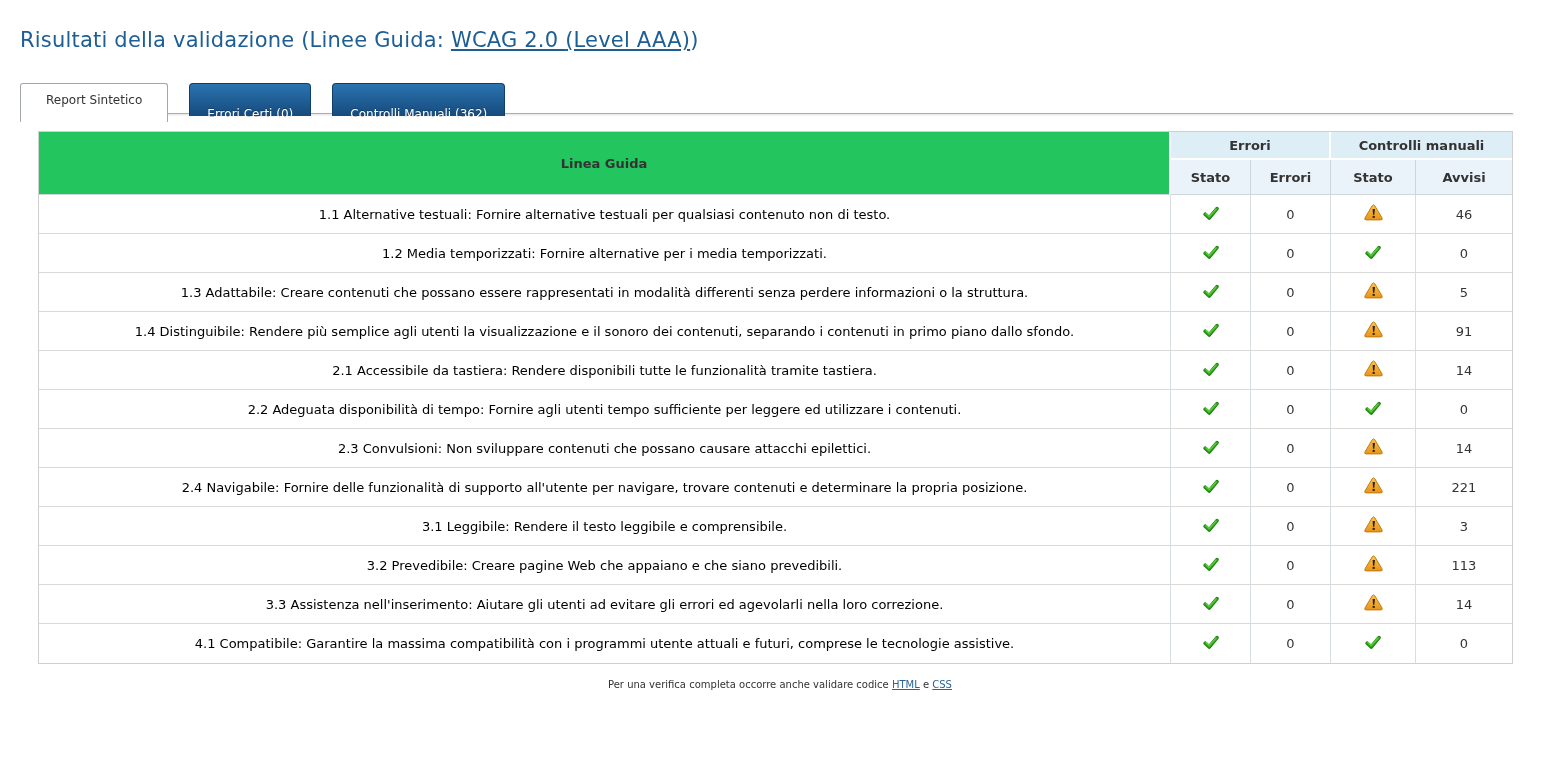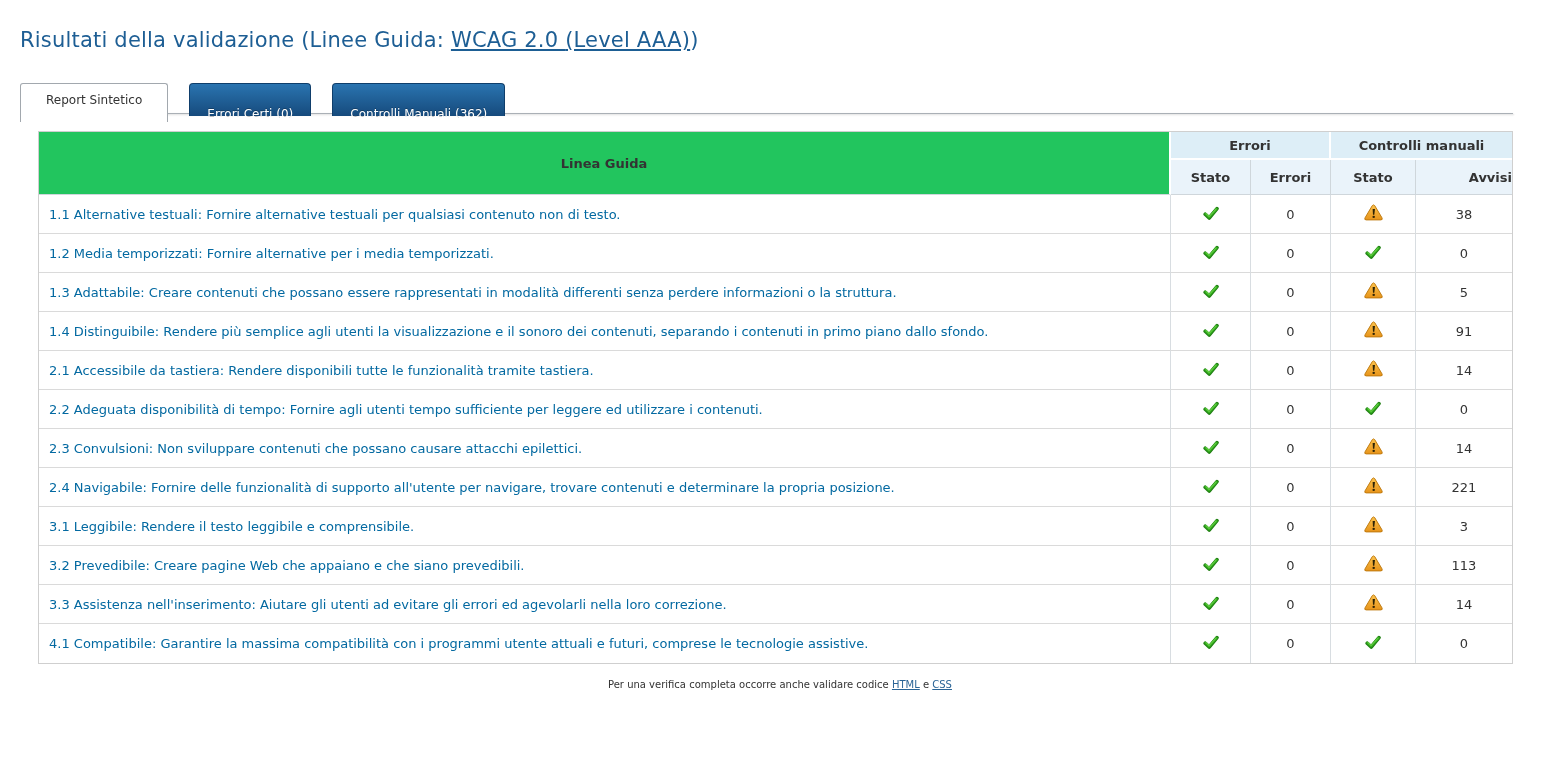--- a/index.html
+++ b/index.html
@@ -104,30 +104,30 @@
     border-bottom: 2px solid #fff;
     border-right: 2px solid #fff;
   }
   .th-group.last { border-right: none; margin-top: 7px; }
   .th-sub {
     background: #eaf3fa;
     height: 34px;
     border-right: 1px solid #cfd6db;
     border-bottom: 1px solid #cfd6db;
   }
-  .th-sub.last { border-right: none; text-align: right; }
+  .th-sub.last { border-right: none; }
   table.results { border: 1px solid #cfcfcf; }
   td.guideline-cell {
     height: 39px;
     padding: 0 10px;
-    text-align: left;
+    text-align: center;
     vertical-align: middle;
     border-right: 1px solid #d8dde1;
     border-bottom: 1px solid #dadada;
-    color: #0369a1;
+    color: #000000;
   }
   td.status-cell, td.num-cell {
     height: 39px;
     text-align: center;
     vertical-align: middle;
     border-right: 1px solid #d8dde1;
     border-bottom: 1px solid #dadada;
   }
   td:last-child { border-right: none; }
   tbody tr:last-child td { border-bottom: none; }
@@ -226,21 +226,21 @@
                 </svg></span>
         
       </td>
       <td class="num-cell">0</td>
       <td class="status-cell controlli-status" data-status="warning">
         
         <span class="ic ic-warning"><svg width="19" height="17">
                   <use href="#i-warning"></use>
                 </svg></span>
       </td>
-      <td class="num-cell">38</td>
+      <td class="num-cell">46</td>
     </tr>
 
     <tr>
       <td class="guideline-cell">1.2 Media temporizzati: Fornire alternative per i media temporizzati.</td>
       <td class="status-cell errori-status" data-status="pass">
         <span class="ic ic-pass"><svg width="16" height="16">
                   <use href="#i-check"></use>
                 </svg></span>
         
       </td>

